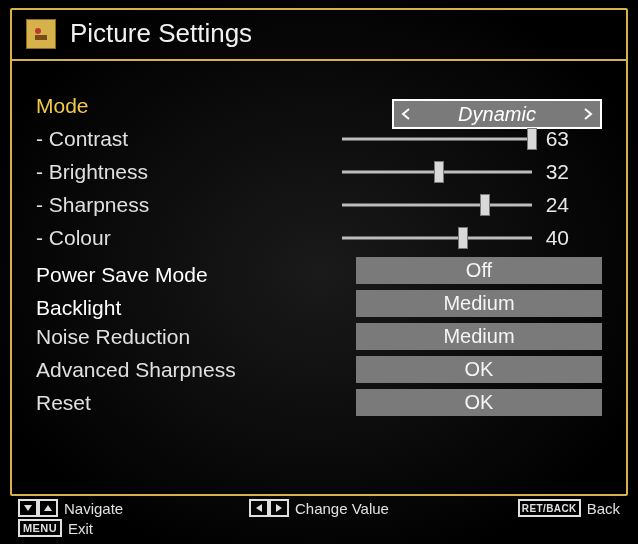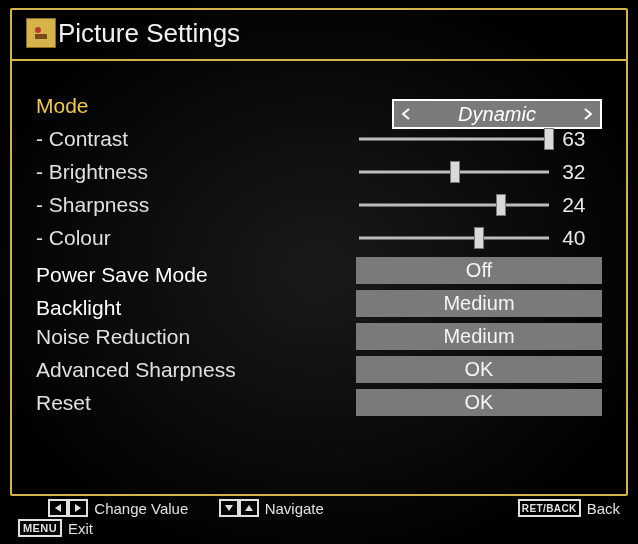--- a/index.html
+++ b/index.html
@@ -22,22 +22,22 @@
     border: 2px solid #d6b24a;
     border-radius: 2px;
     width: 100%;
     height: 488px;
     position: relative;
     display: flex;
     flex-direction: column;
   }
   .header {
     display: flex;
-    align-items: flex-start;
-    gap: 2px;
+    align-items: flex-end;
+    gap: 14px;
     padding: 8px 14px 10px 14px;
     border-bottom: 2px solid #d6b24a;
     border-radius: 2px 2px 0 0;
   }
   .header-icon {
     width: 30px;
     height: 30px;
     background: #d6b24a;
     border: 1px solid #8a6c1f;
     position: relative;
@@ -106,21 +106,21 @@
     font-style: italic;
     flex: 1;
     text-align: center;
   }
   
   .slider-wrap {
     display: flex;
     align-items: center;
     gap: 1px;
     width: 260px;
-    justify-content: center;
+    justify-content: flex-start;
   }
   .slider {
     position: relative;
     width: 190px;
     height: 18px;
   }
   .slider-track {
     position: absolute;
     top: 50%;
     left: 0; right: 0;
@@ -317,52 +317,52 @@
         <div class="label">Reset</div>
         <div class="control">
           <div class="opt-btn">OK</div>
         </div>
       </div>
 
     </div>
   </div>
 
   <div class="footer">
+    <div class="hint">
+      <span class="arrow-group">
+        <span class="arrow-key">
+            <svg width="10" height="10" viewBox="0 0 10 10">
+              <polygon points="5,8 1,2 9,2" fill="#e0e0e0"></polygon>
+            </svg>
+          </span>
+        <span class="arrow-key">
+            <svg width="10" height="10" viewBox="0 0 10 10">
+              <polygon points="5,2 1,8 9,8" fill="#e0e0e0"></polygon>
+            </svg>
+          </span>
+      </span>
+      <span>Navigate</span>
+    </div>
+
     <div class="hint" style="justify-content:center">
       <span class="arrow-group">
         <span class="arrow-key">
             <svg width="10" height="10" viewBox="0 0 10 10">
               <polygon points="2,5 8,1 8,9" fill="#e0e0e0"></polygon>
             </svg>
           </span>
         <span class="arrow-key">
             <svg width="10" height="10" viewBox="0 0 10 10">
               <polygon points="8,5 2,1 2,9" fill="#e0e0e0"></polygon>
             </svg>
           </span>
       </span>
       <span>Change Value</span>
     </div>
 
-    <div class="hint">
-      <span class="arrow-group">
-        <span class="arrow-key">
-            <svg width="10" height="10" viewBox="0 0 10 10">
-              <polygon points="5,8 1,2 9,2" fill="#e0e0e0"></polygon>
-            </svg>
-          </span>
-        <span class="arrow-key">
-            <svg width="10" height="10" viewBox="0 0 10 10">
-              <polygon points="5,2 1,8 9,8" fill="#e0e0e0"></polygon>
-            </svg>
-          </span>
-      </span>
-      <span>Navigate</span>
-    </div>
-
     <div class="hint" style="justify-content:flex-end">
       <span class="keybox">RET/BACK</span>
       <span>Back</span>
     </div>
 
     <div class="hint">
       <span class="keybox" style="font-size:11px;padding:0 3px">MENU</span>
       <span>Exit</span>
     </div>
     <div></div>

